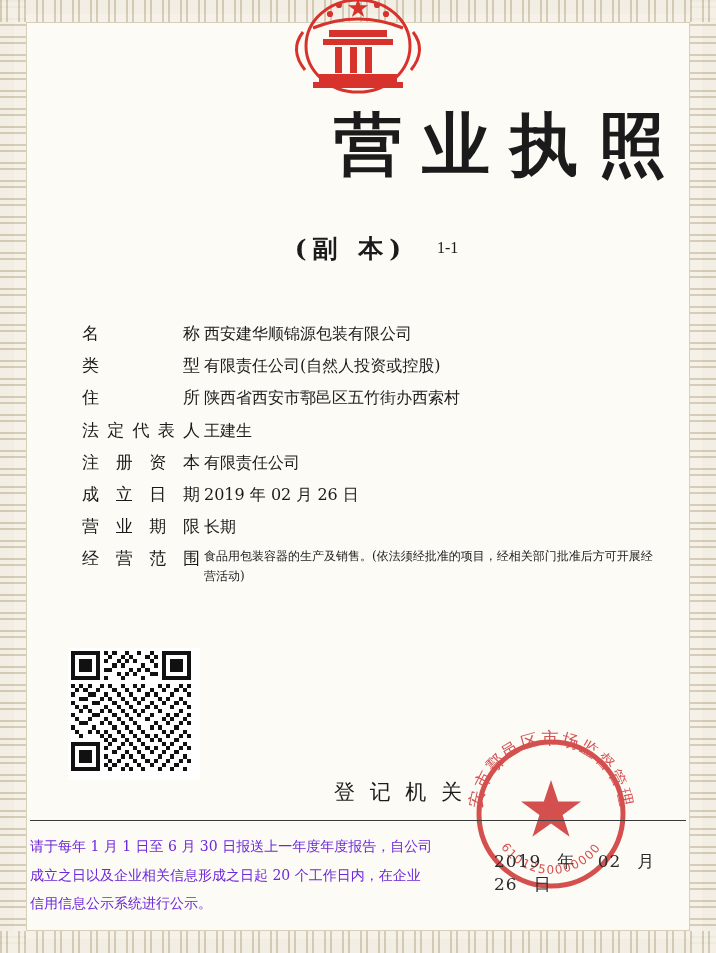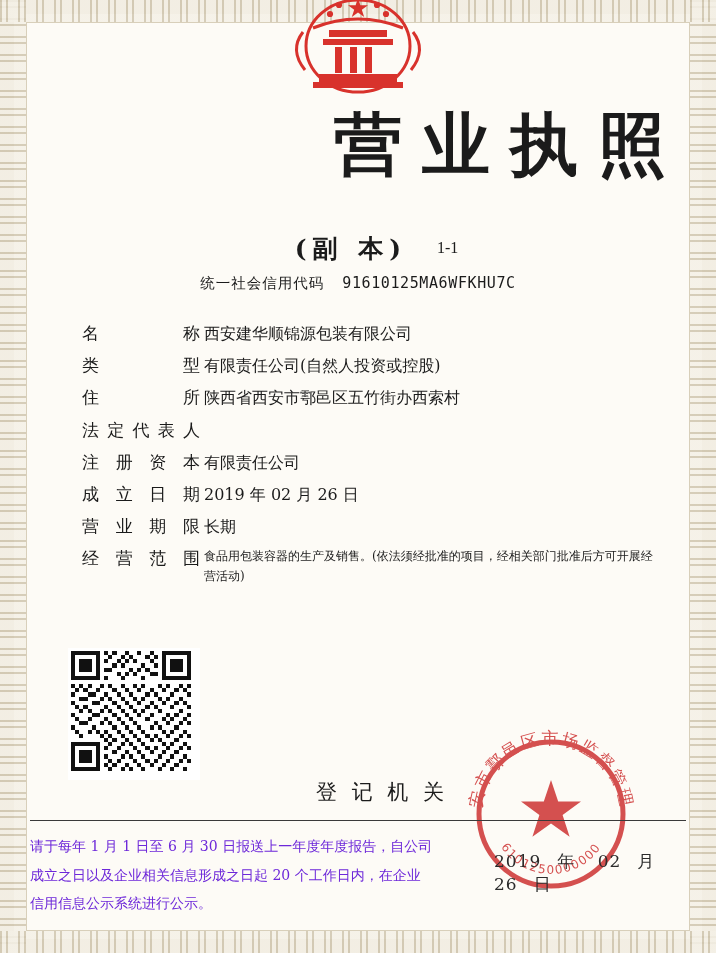--- a/index.html
+++ b/index.html
@@ -195,21 +195,21 @@
     width: 126px;
     height: 126px;
     background: #ffffff;
     padding: 3px;
   }
   .qr svg { display: block; }
 
   
   .registrar {
     position: absolute;
-    left: 286px;
+    left: 304px;
     top: 778px;
     font-size: 21px;
     letter-spacing: 4px;
     color: #1b1b1b;
     font-family: "DejaVu Serif", serif;
     font-weight: 500;
   }
 
   
   .seal {
@@ -291,23 +291,20 @@
         </g>
       </svg>
     </div>
 
     <div class="title">营业执照</div>
 
     <div class="subtitle-row">
       <span class="subtitle">(副 本)</span><span class="copy-no">1-1</span>
     </div>
 
-    <div class="credit-row">
-      <span class="credit-label">统一社会信用代码</span><span class="credit-code">91610125MA6WFKHU7C</span>
-    </div>
 
     <div class="fields">
 
       <div class="field">
         <div class="f-label">
           <span>名</span>
           <span>称</span>
         </div>
         <div class="f-value">西安建华顺锦源包装有限公司</div>
       </div>
@@ -329,20 +326,21 @@
       </div>
 
       <div class="field">
         <div class="f-label">
           <span>法</span>
           <span>定</span>
           <span>代</span>
           <span>表</span>
           <span>人</span>
         </div>
+        <div class="f-value">王建生</div>
       </div>
 
       <div class="field">
         <div class="f-label">
           <span>注</span>
           <span>册</span>
           <span>资</span>
           <span>本</span>
         </div>
         <div class="f-value">有限责任公司</div>

